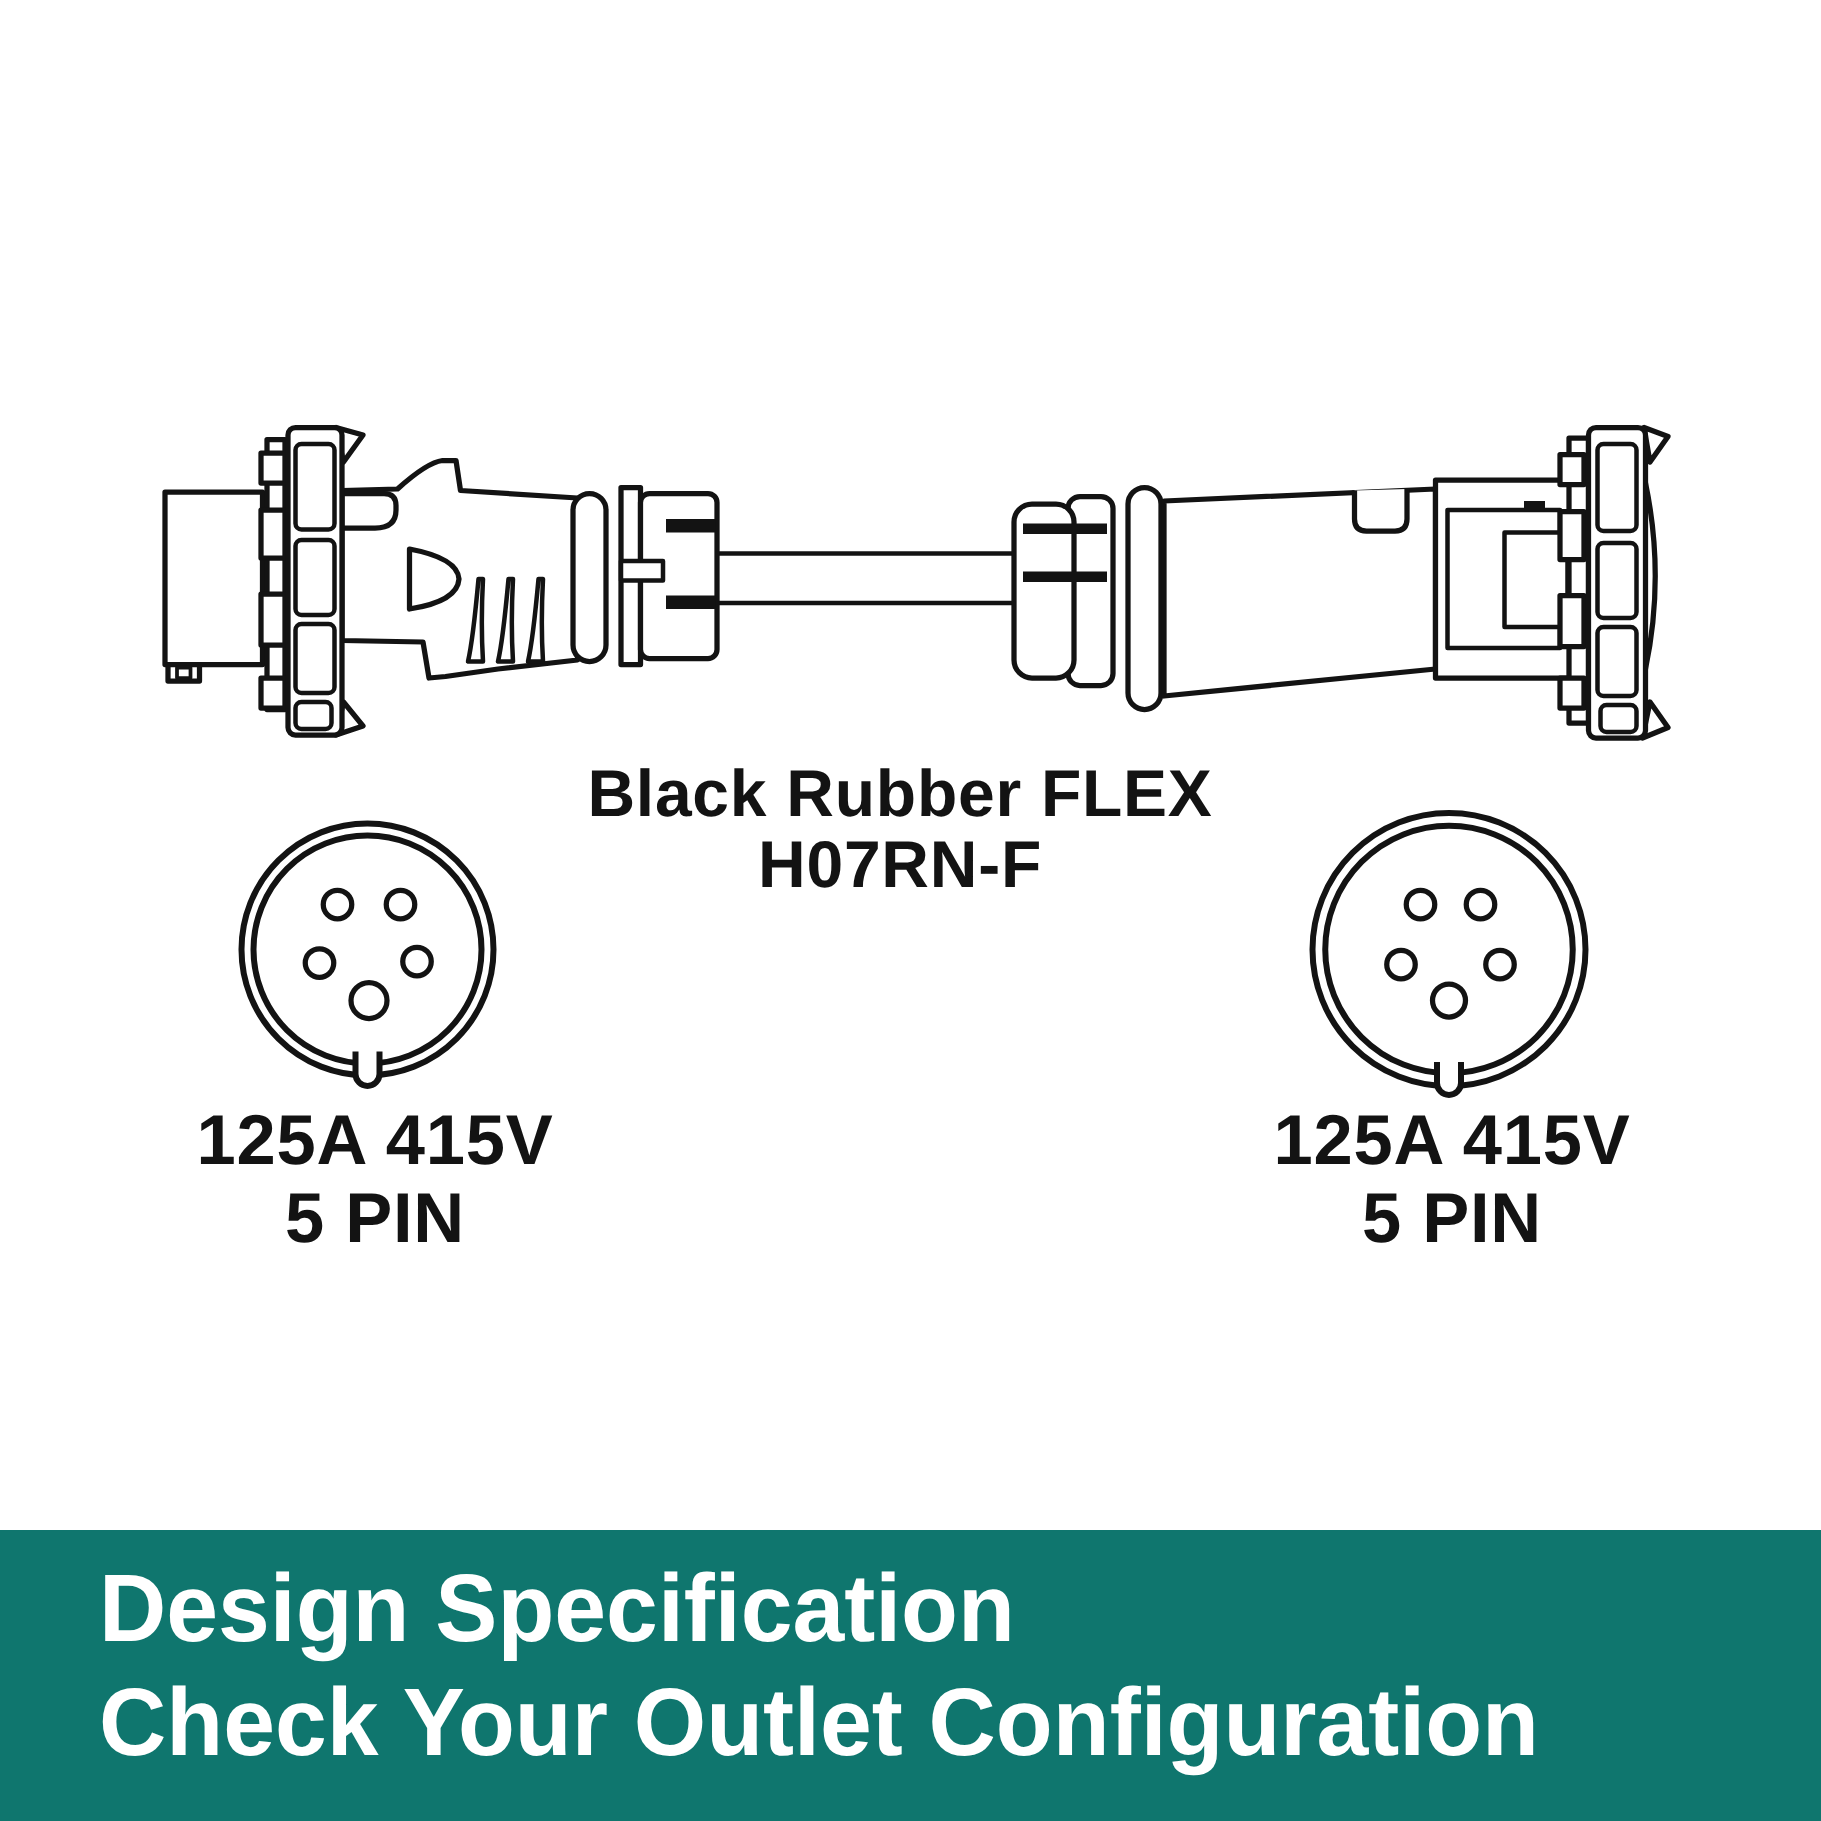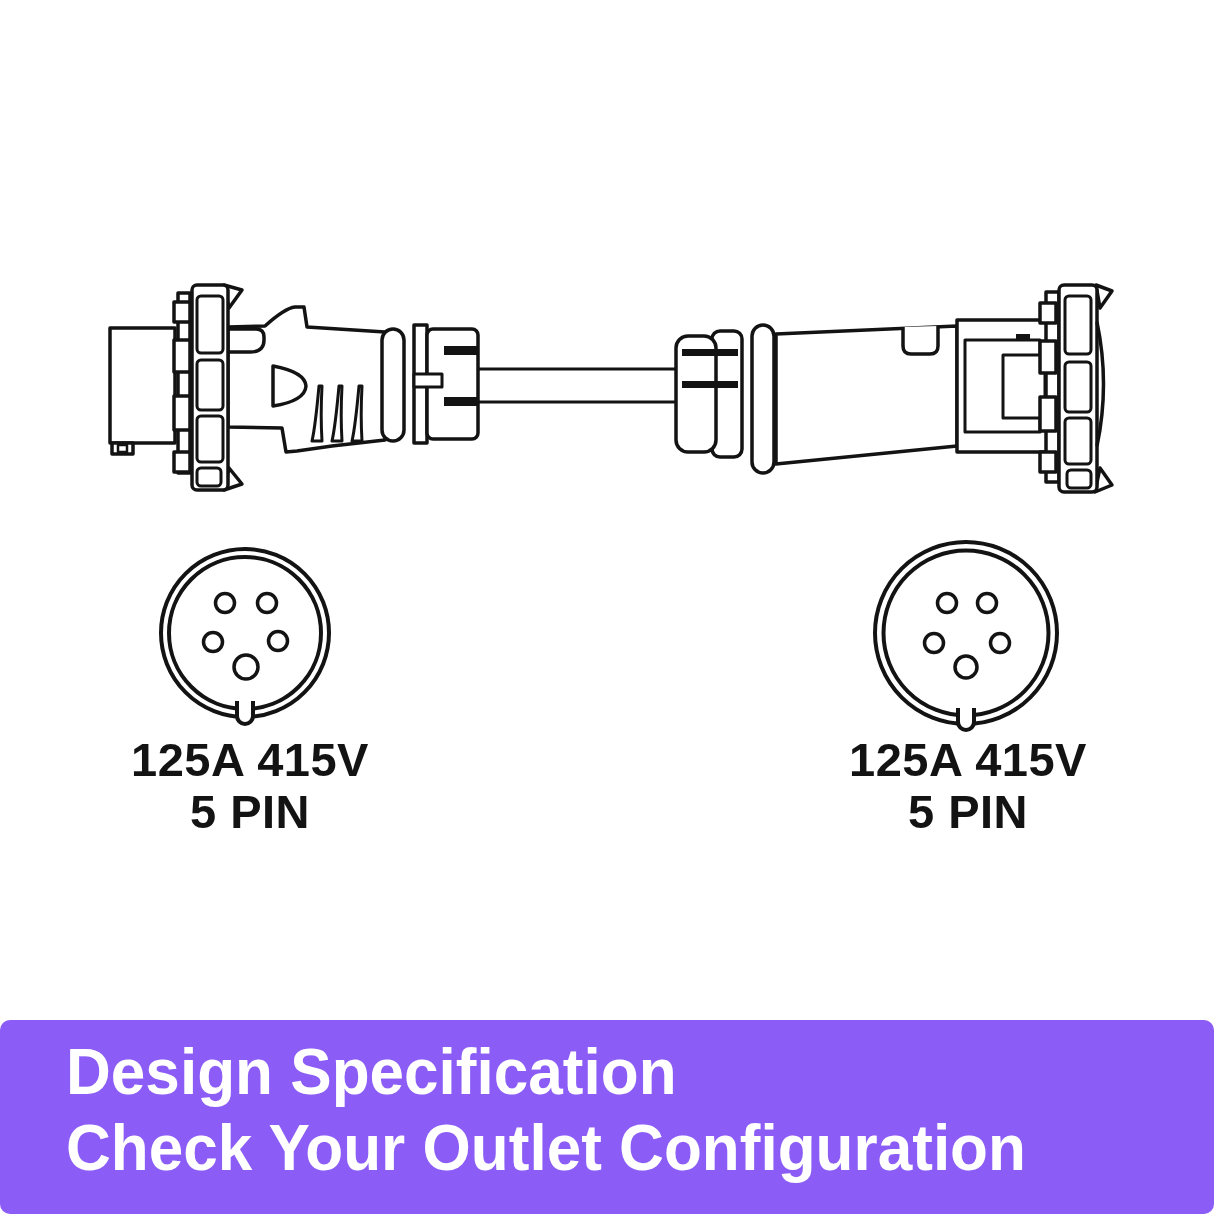--- a/index.html
+++ b/index.html
@@ -142,29 +142,33 @@
       <circle cx="966" cy="633" r="82.5"></circle>
       <path d="M958,708 L958,722 A8,8 0 0 0 974,722 L974,708" fill="#ffffff"></path>
       <circle cx="947" cy="603" r="9.5" stroke-width="3.5"></circle>
       <circle cx="987" cy="603" r="9.5" stroke-width="3.5"></circle>
       <circle cx="934" cy="643" r="9.5" stroke-width="3.5"></circle>
       <circle cx="1000" cy="643" r="9.5" stroke-width="3.5"></circle>
       <circle cx="966" cy="667" r="11" stroke-width="3.5"></circle>
     </g>
   </svg>
 
+  <div class="txt cable-label">
+    <div>Black Rubber FLEX</div>
+    <div>H07RN-F</div>
+  </div>
 
   <div class="txt spec-left">
     <div>125A 415V</div>
     <div>5 PIN</div>
   </div>
 
   <div class="txt spec-right">
     <div>125A 415V</div>
     <div>5 PIN</div>
   </div>
 
-  <div class="banner" style="background: #8b5cf6; border-radius: 10px;">
+  <div class="banner" style="background: #0f766e;">
     <div class="line line1" style="color: rgb(255, 255, 255);">Design Specification</div>
     <div class="line line2" style="color: rgb(255, 255, 255);">Check Your Outlet Configuration</div>
   </div>
 
 </div>
 
 </body></html>

